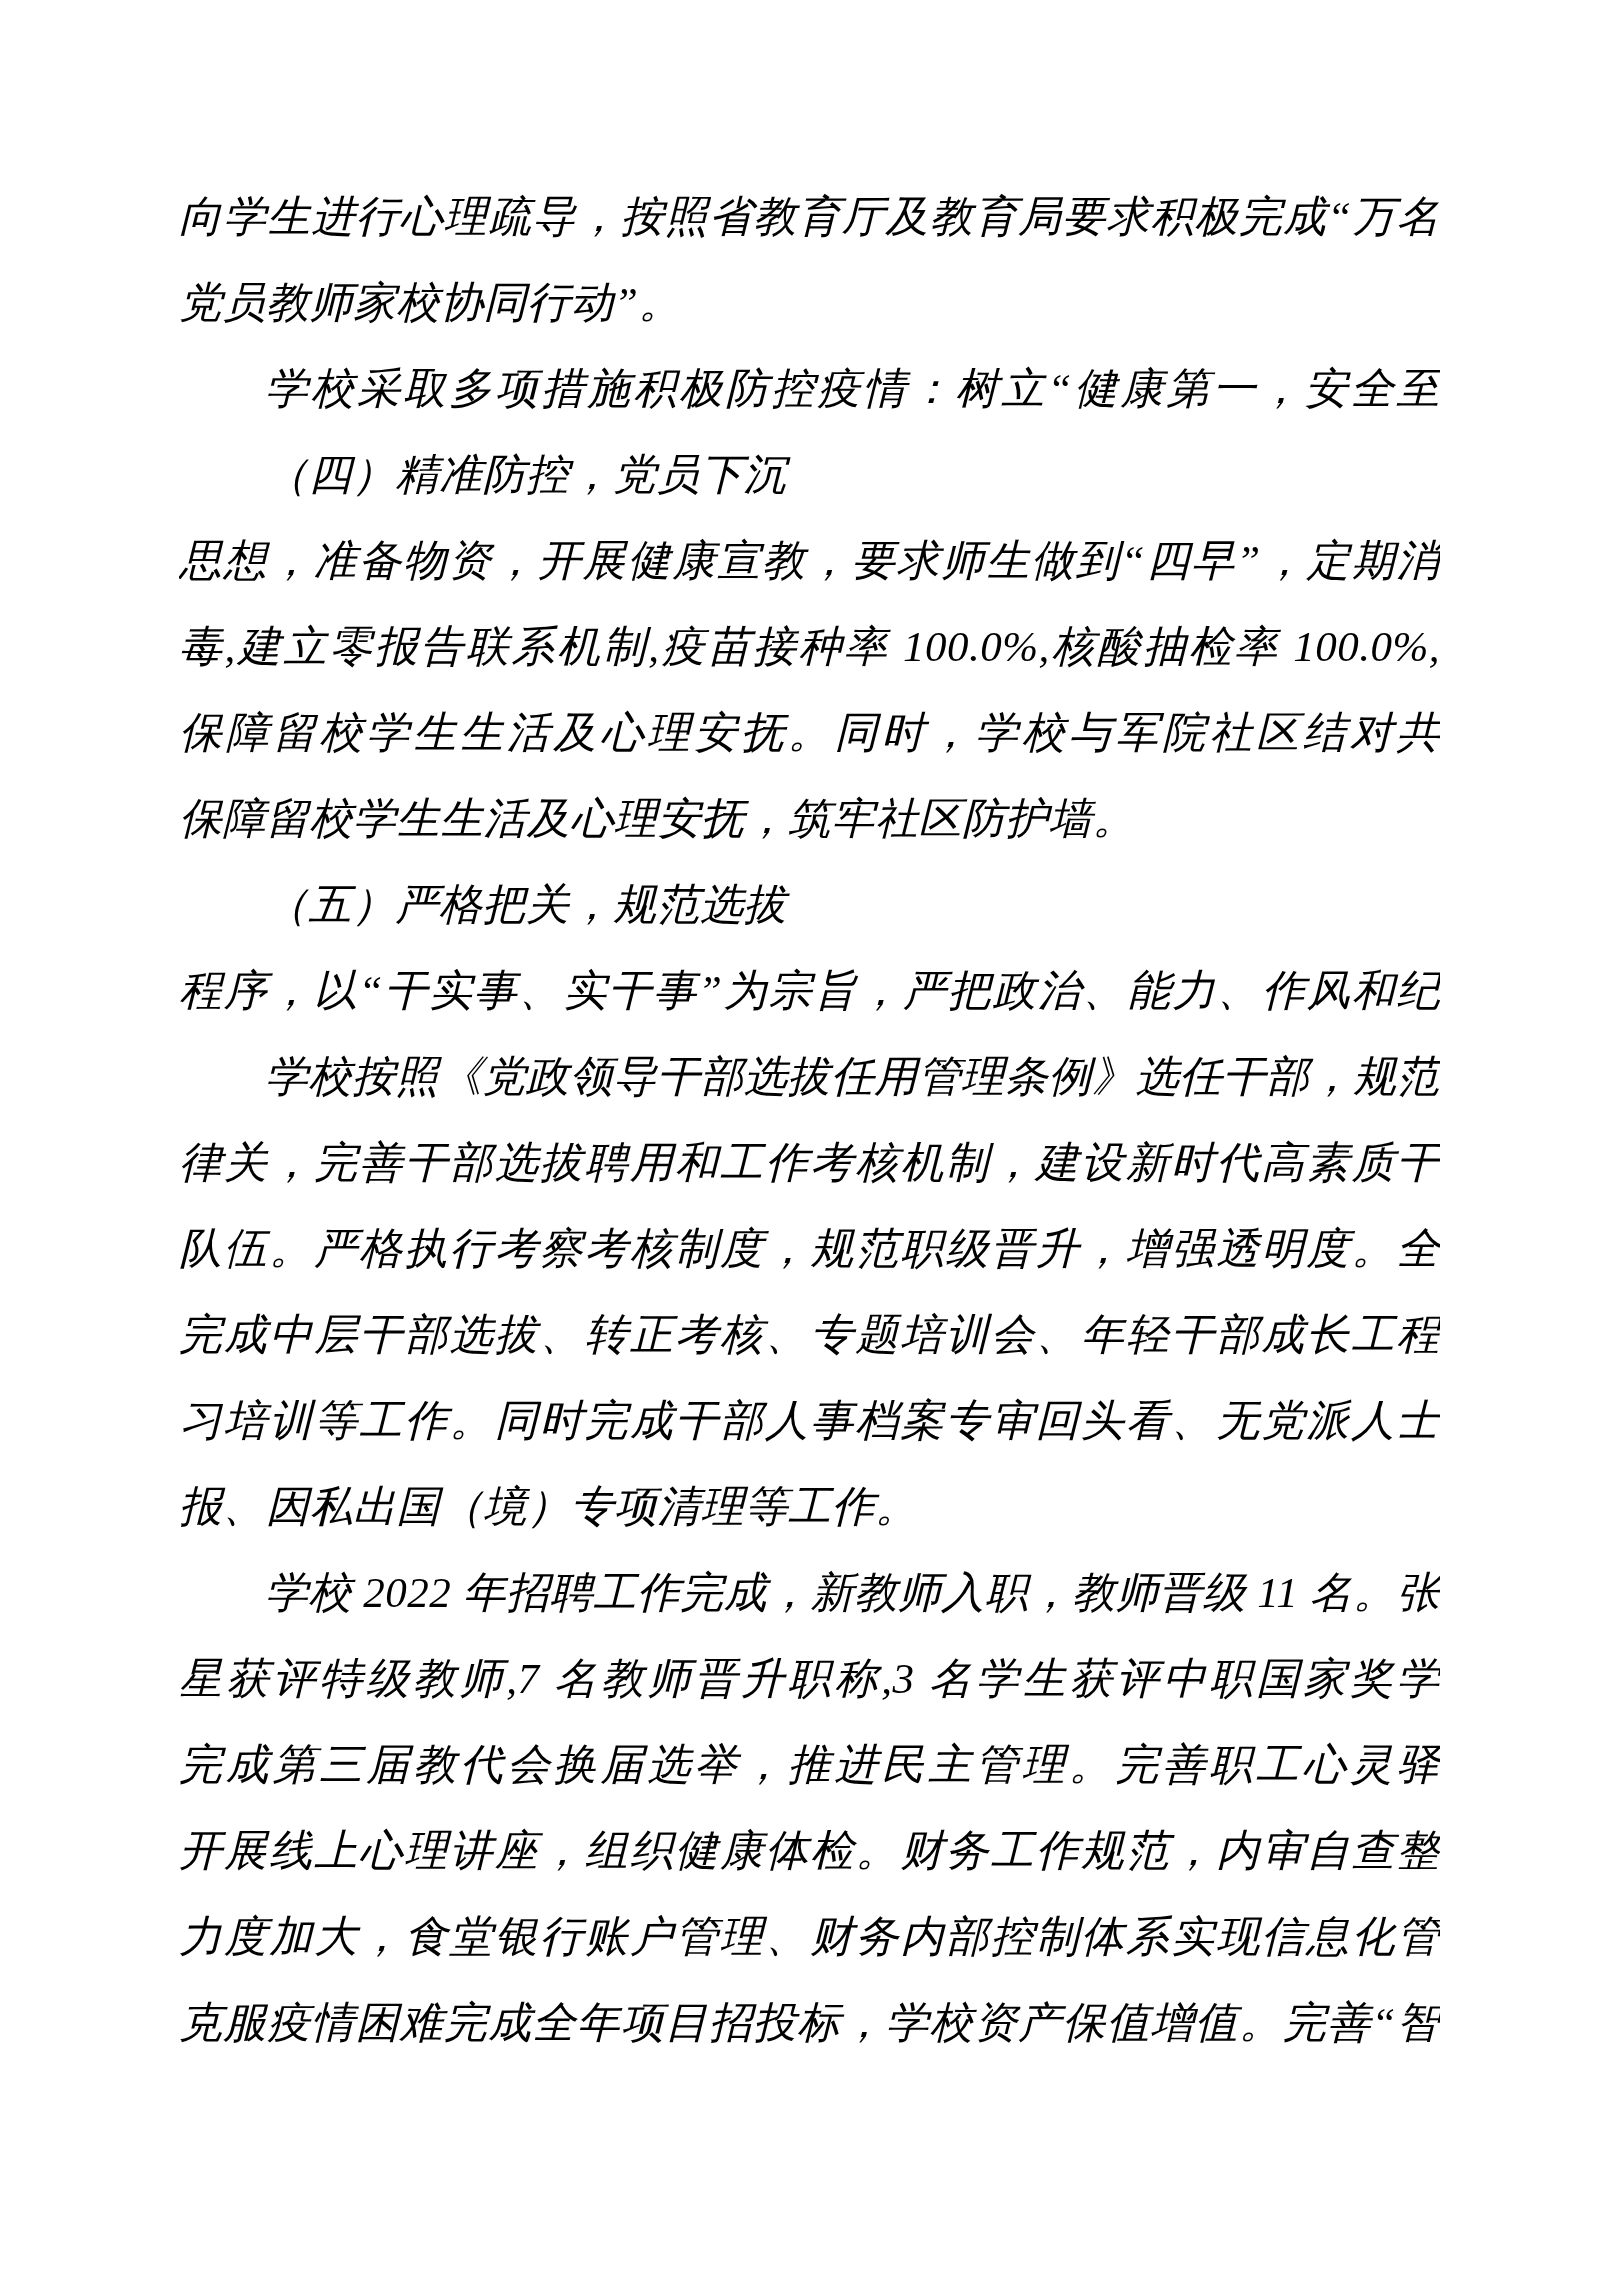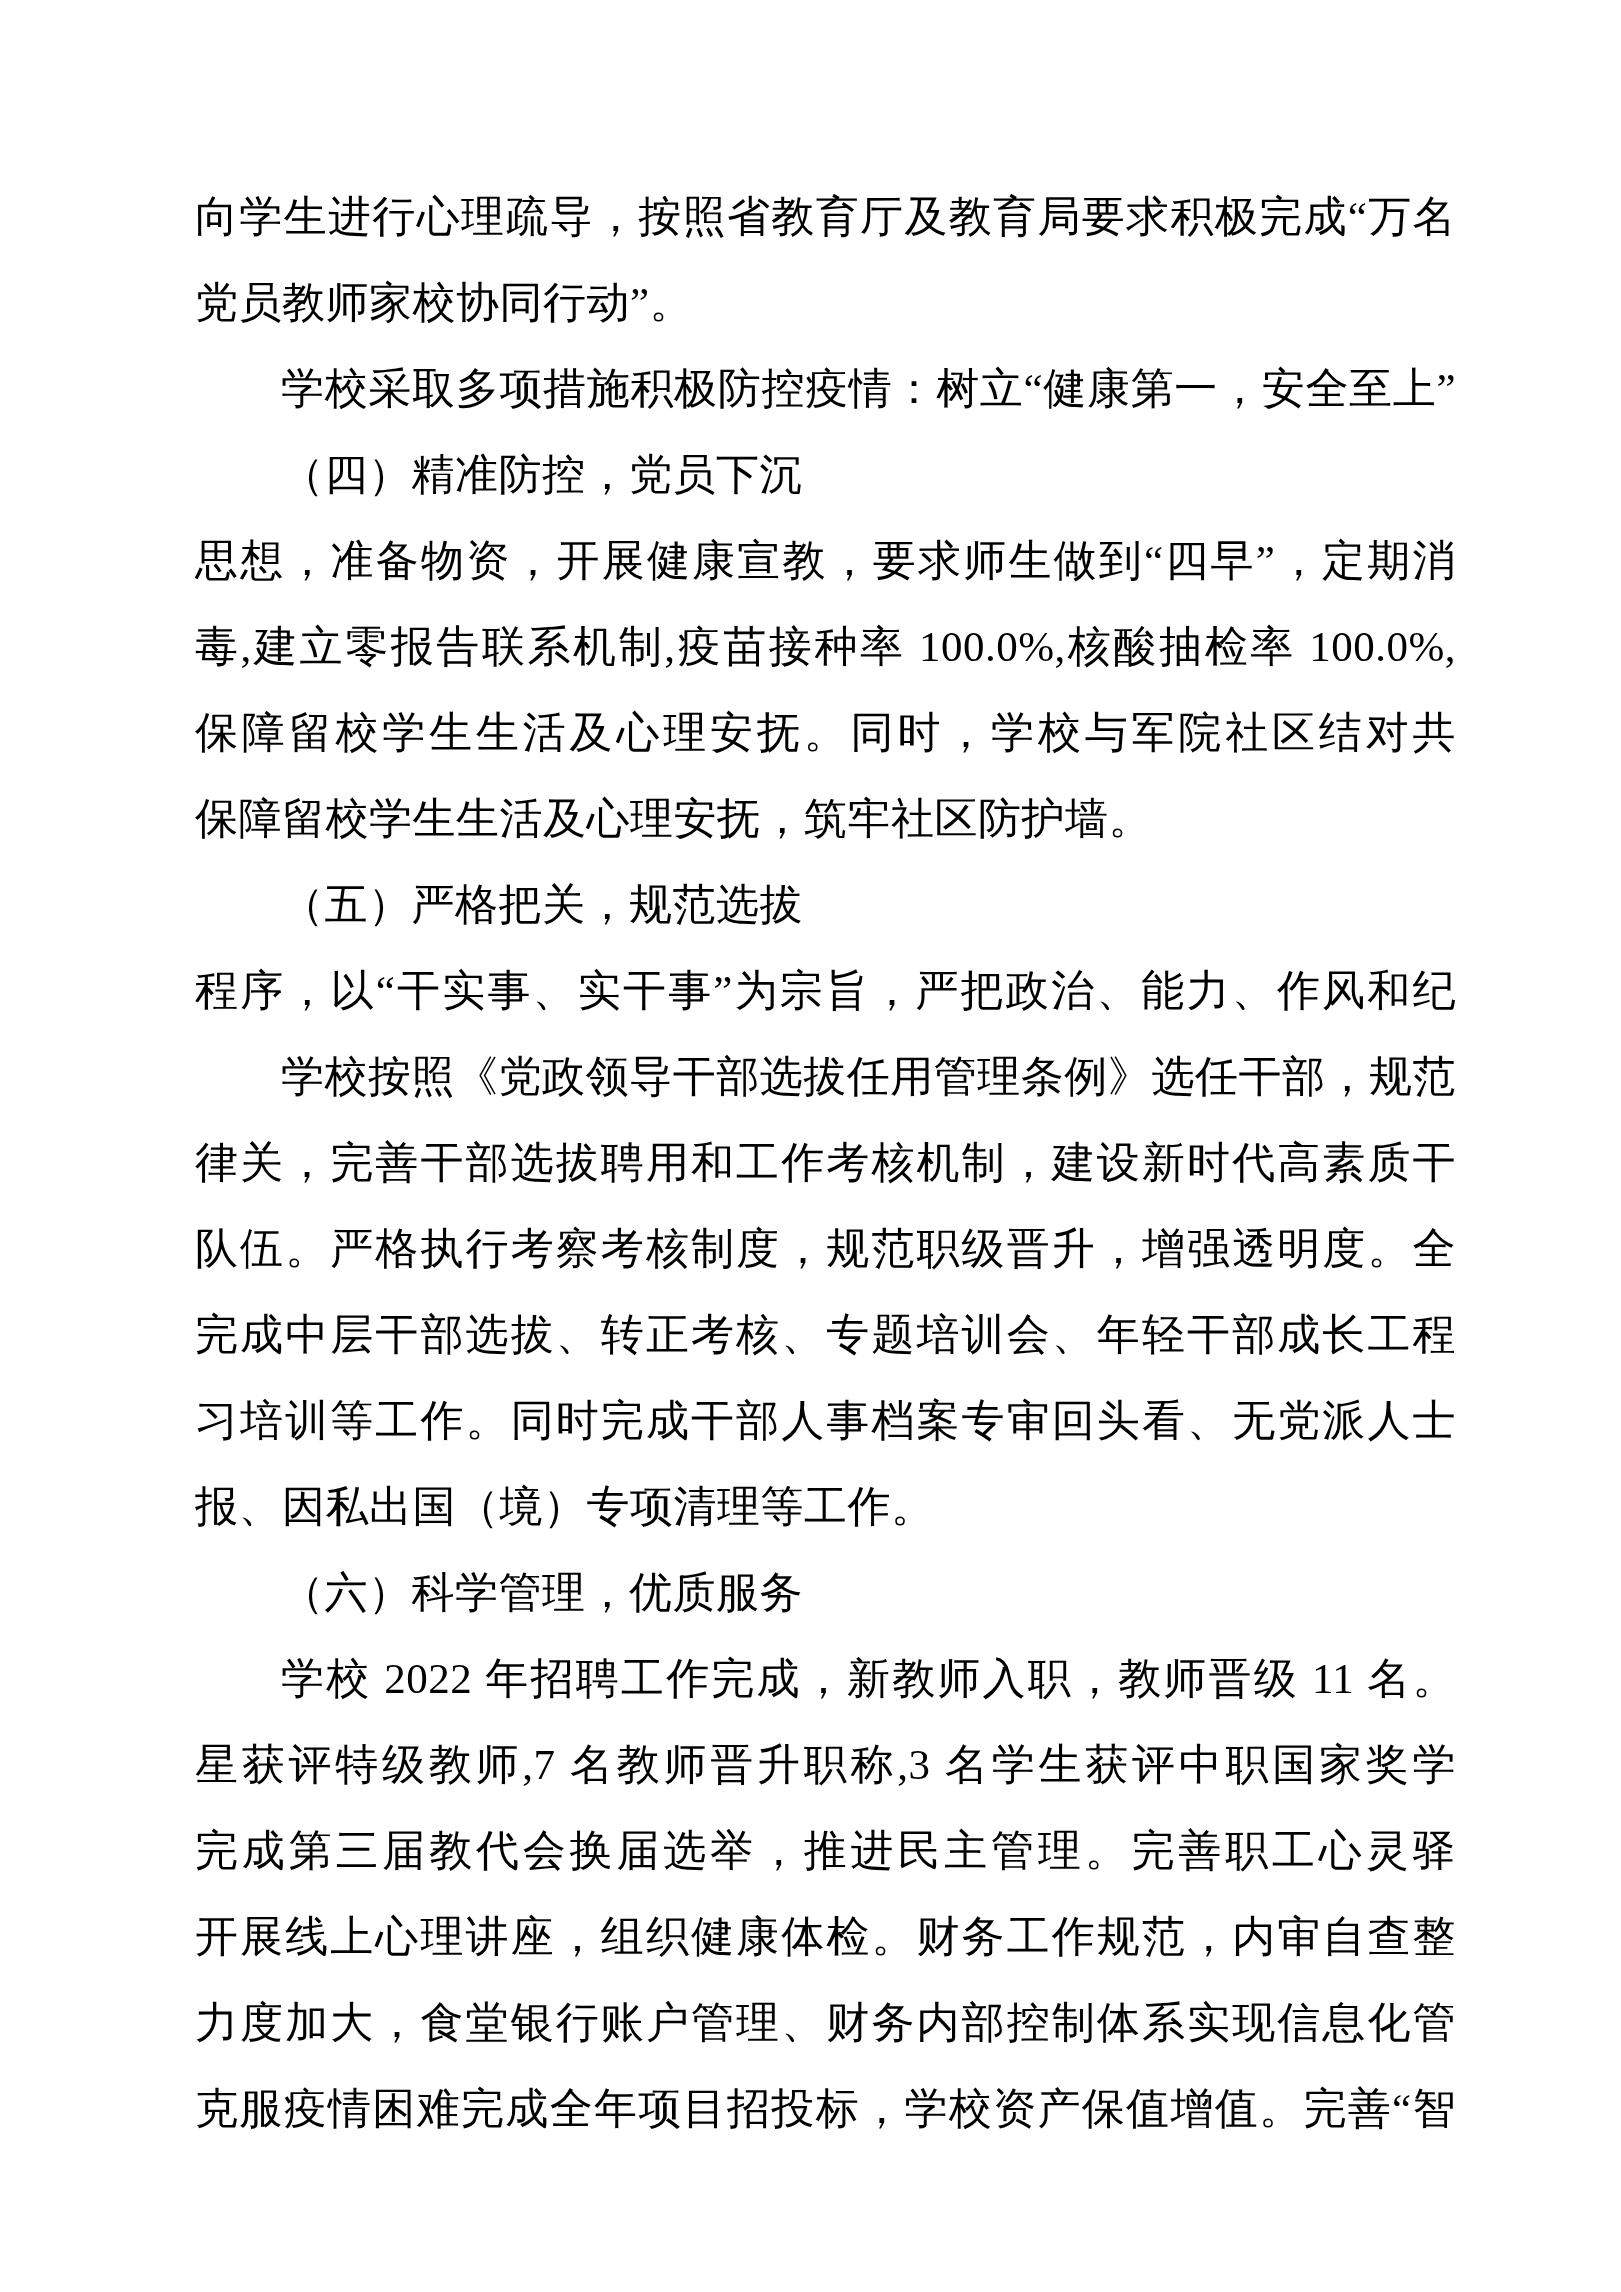--- a/index.html
+++ b/index.html
@@ -17,23 +17,24 @@
   }
   .page {
     position: absolute;
     left: 0; top: 0;
     width: 1621px;
     height: 2293px;
     background: #ffffff;
   }
   .text-block {
     position: absolute;
-    left: 195px;
+    left: 179px;
     top: 174px;
     width: 1261px;
+    font-style: italic;
   }
   .line {
     height: 86px;
     line-height: 86px;
     font-size: 43px;
     text-align: justify;
     text-align-last: justify;
     white-space: normal;
     overflow: hidden;
     letter-spacing: 0.5px;
@@ -61,21 +62,20 @@
     <div class="line">保障留校学生生活及心理安抚。同时，学校与军院社区结对共建，</div>
     <div class="line end">保障留校学生生活及心理安抚，筑牢社区防护墙。</div>
     <div class="line end indent">（五）严格把关，规范选拔</div>
     <div class="line">程序，以“干实事、实干事”为宗旨，严把政治、能力、作风和纪</div>
     <div class="line indent">学校按照《党政领导干部选拔任用管理条例》选任干部，规范</div>
     <div class="line">律关，完善干部选拔聘用和工作考核机制，建设新时代高素质干部</div>
     <div class="line">队伍。严格执行考察考核制度，规范职级晋升，增强透明度。全年</div>
     <div class="line">完成中层干部选拔、转正考核、专题培训会、年轻干部成长工程学</div>
     <div class="line">习培训等工作。同时完成干部人事档案专审回头看、无党派人士申</div>
     <div class="line end">报、因私出国（境）专项清理等工作。</div>
-    <div class="line end indent">（六）科学管理，优质服务</div>
     <div class="line indent">学校 2022 年招聘工作完成，新教师入职，教师晋级 11 名。张</div>
     <div class="line">星获评特级教师,7 名教师晋升职称,3 名学生获评中职国家奖学金。</div>
     <div class="line">完成第三届教代会换届选举，推进民主管理。完善职工心灵驿站，</div>
     <div class="line">开展线上心理讲座，组织健康体检。财务工作规范，内审自查整改</div>
     <div class="line">力度加大，食堂银行账户管理、财务内部控制体系实现信息化管理。</div>
     <div class="line">克服疫情困难完成全年项目招投标，学校资产保值增值。完善“智</div>
   </div>
 </div>
 
 

